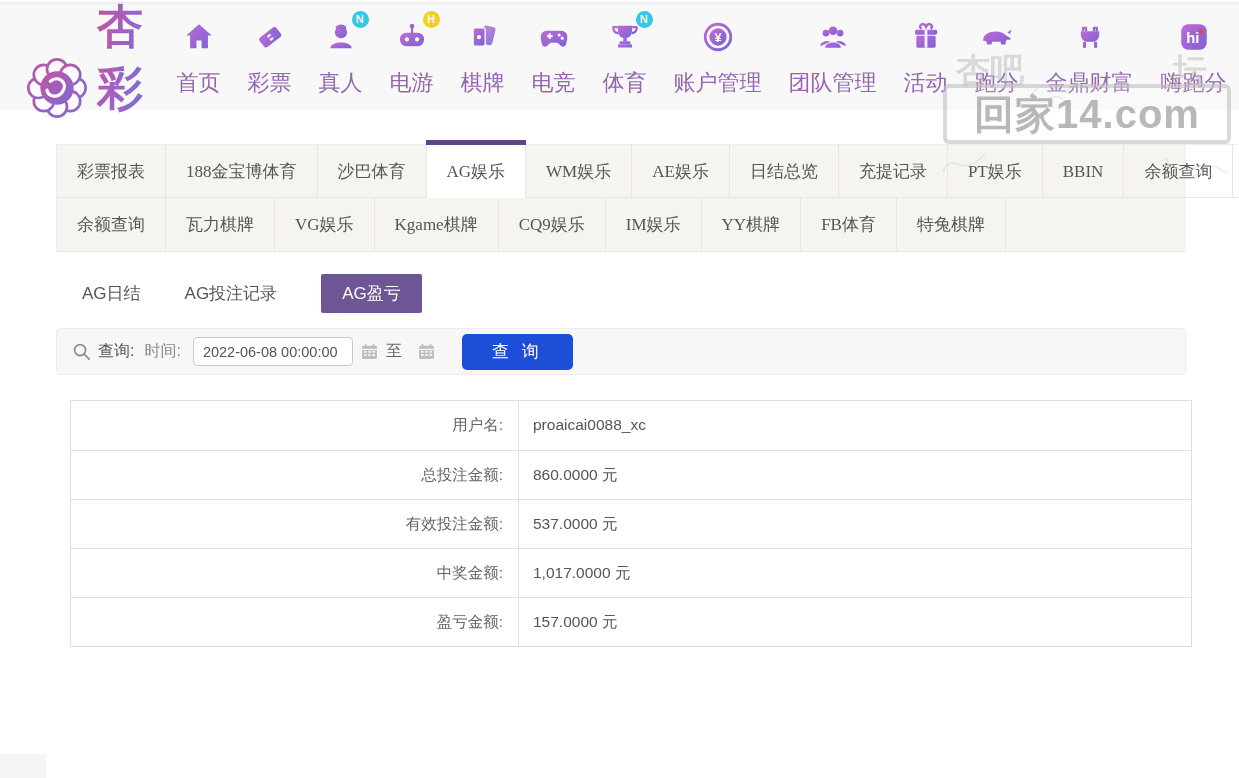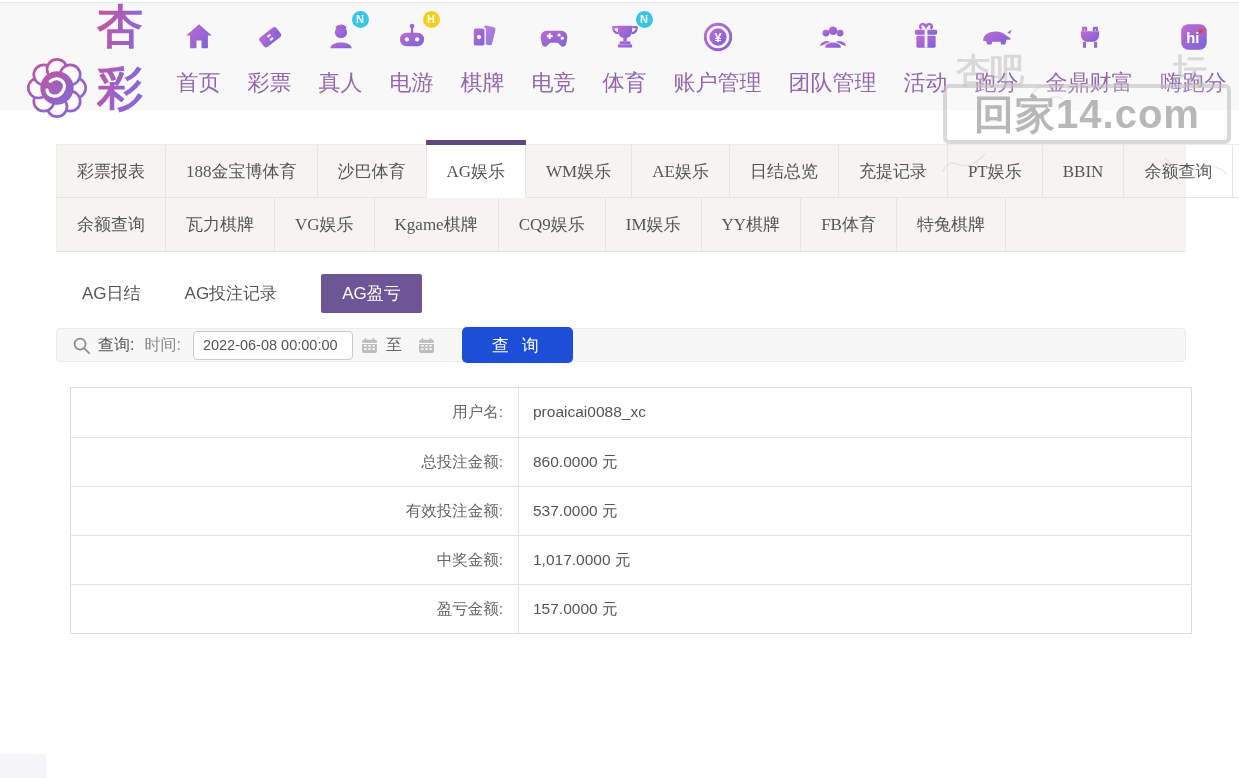--- a/index.html
+++ b/index.html
@@ -43,21 +43,21 @@
   .tab.active { background:#fff; position:relative; border-bottom-color:#fff; }
   .tab.active::before { content:""; position:absolute; left:-1px; right:-1px; top:-5px; height:5px; background:#5d4980; }
 
   
   .subtabs { margin:23px 53px 0 82px; display:flex; align-items:center; gap:44px; height:36px; }
   .subtab { font-size:17px; color:#555; cursor:pointer; white-space:nowrap; }
   .subtab.active { background:#6d5596; color:#fff; padding:8px 21px; border-radius:2px; }
 
   
   .querybar {
-    margin:17px 53px 0 56px; height:34px; background:#f7f7f7; border:1px solid #ececec; border-radius:4px;
+    margin:17px 53px 0 56px; height:47px; background:#f7f7f7; border:1px solid #ececec; border-radius:4px;
     display:flex; align-items:center; padding:0 15px; font-size:16px; color:#666;
   }
   .q-label { margin:0 10px 0 7px; color:#555; }
   .q-time  { margin-right:12px; color:#888; }
   .q-input {
     width:160px; height:29px; border:1px solid #c9c9c9; border-radius:4px; padding:0 9px;
     font-size:14.5px; color:#555; background:#fff; font-family:"Liberation Sans", sans-serif; outline:none;
   }
   .cal { margin:0 8px; cursor:pointer; display:flex; }
   .q-to { color:#666; margin-right:8px; }

